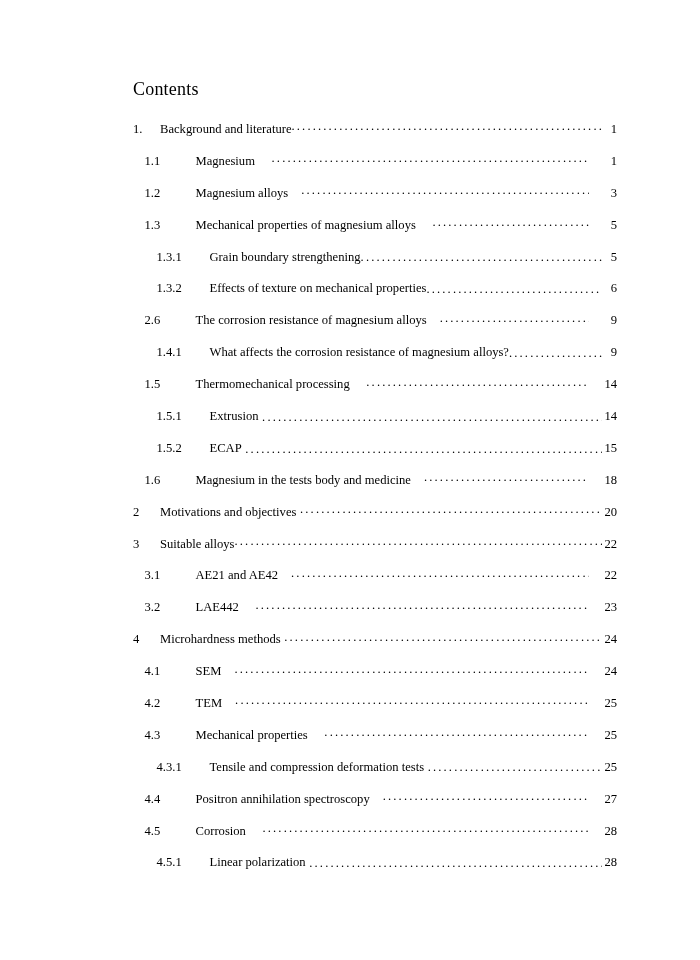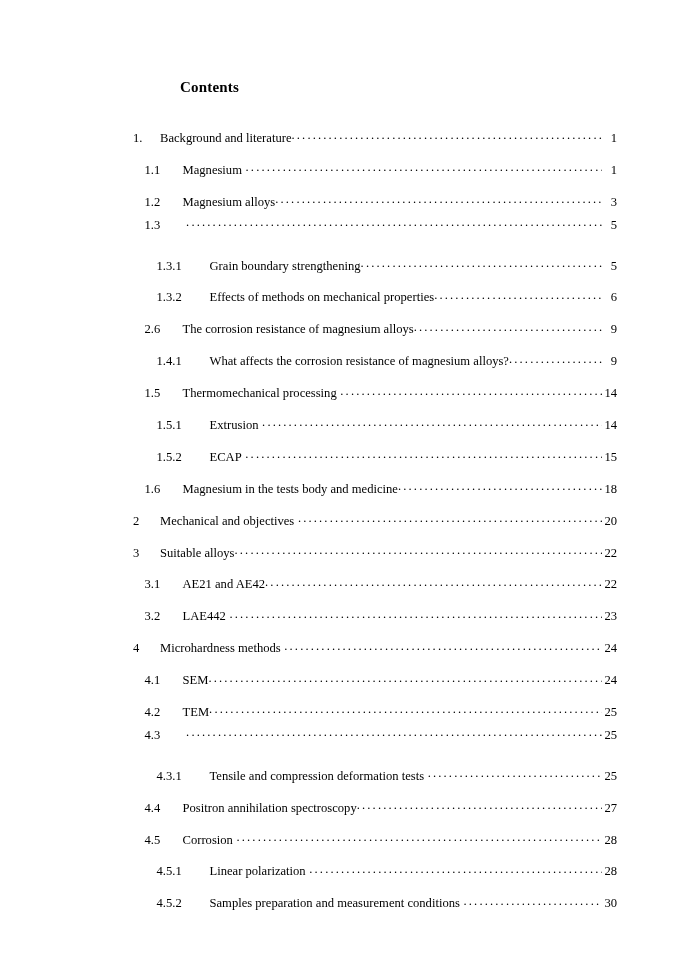--- a/index.html
+++ b/index.html
@@ -15,25 +15,24 @@
     background: #ffffff;
     overflow: hidden;
     font-family: "Liberation Serif", "DejaVu Serif", serif;
     color: #000000;
     -webkit-font-smoothing: antialiased;
   }
   .toc-title {
     position: absolute;
     left: 133px;
     top: 80px;
-    font-size: 15px;
-    font-weight: bold;
+    font-size: 18px;
+    font-weight: normal;
     letter-spacing: 0.2px;
     line-height: 1;
-    margin-left: 47px;
   }
   .toc-list {
     position: absolute;
     left: 133px;
     top: 114px;
     width: 484px;
   }
   .toc-entry {
     display: flex;
     align-items: baseline;
@@ -42,28 +41,27 @@
     line-height: 31.9px;
     white-space: nowrap;
   }
   .toc-entry .num {
     flex: 0 0 auto;
     text-align: left;
   }
   
   .lvl1 { padding-left: 0px; }
   .lvl1 .num   { width: 27px; }
-  .lvl2 { padding-left: 11.5px; }
+  .lvl2 { padding-left: 11.5px; gap: 13px; }
   .lvl2 .num   { width: 38px; }
-  .lvl3 { padding-left: 23.5px; }
+  .lvl3 { padding-left: 23.5px; align-items: center; }
   .lvl3 .num   { width: 53px; }
 
   .toc-entry .label {
     flex: 0 0 auto;
-    margin-top: 9px;
   }
   .toc-entry .leader {
     flex: 1 1 auto;
     overflow: hidden;
     position: relative;
     height: 1em;
     margin: 0 0px;
   }
   .toc-entry .leader::before {
     content: ". . . . . . . . . . . . . . . . . . . . . . . . . . . . . . . . . . . . . . . . . . . . . . . . . . . . . . . . . . . . . . . . . . . . . . . . . . . . . . . . . . . . . . . . . . . . . . . . . . . . . . . . . . . . . . . . . . . . . . . . . . . . . . . . . . . . . . . . . . . . . . . . . . . . . . . .";
@@ -104,32 +102,33 @@
         <span class="page-no">1</span>
       </div>
       <div class="toc-entry lvl2">
         <span class="num">1.2</span>
         <span class="label">Magnesium alloys</span>
         <span class="leader"></span>
         <span class="page-no">3</span>
       </div>
       <div class="toc-entry lvl2 gap">
         <span class="num">1.3</span>
+        <span class="label">Mechanical properties of magnesium alloys</span>
         <span class="leader"></span>
         <span class="page-no">5</span>
       </div>
       <div class="toc-entry lvl3">
         <span class="num">1.3.1</span>
         <span class="label">Grain boundary strengthening</span>
         <span class="leader"></span>
         <span class="page-no">5</span>
       </div>
       <div class="toc-entry lvl3">
         <span class="num">1.3.2</span>
-        <span class="label">Effects of methods on mechanical properties</span>
+        <span class="label">Effects of texture on mechanical properties</span>
         <span class="leader"></span>
         <span class="page-no">6</span>
       </div>
       <div class="toc-entry lvl2">
         <span class="num">2.6</span>
         <span class="label">The corrosion resistance of magnesium alloys</span>
         <span class="leader"></span>
         <span class="page-no">9</span>
       </div>
       <div class="toc-entry lvl3">
@@ -157,21 +156,21 @@
         <span class="page-no">15</span>
       </div>
       <div class="toc-entry lvl2">
         <span class="num">1.6</span>
         <span class="label">Magnesium in the tests body and medicine</span>
         <span class="leader"></span>
         <span class="page-no">18</span>
       </div>
       <div class="toc-entry lvl1 gap">
         <span class="num">2</span>
-        <span class="label">Mechanical and objectives</span>
+        <span class="label">Motivations and objectives</span>
         <span class="leader"></span>
         <span class="page-no">20</span>
       </div>
       <div class="toc-entry lvl1">
         <span class="num">3</span>
         <span class="label">Suitable alloys</span>
         <span class="leader"></span>
         <span class="page-no">22</span>
       </div>
       <div class="toc-entry lvl2">
@@ -199,20 +198,21 @@
         <span class="page-no">24</span>
       </div>
       <div class="toc-entry lvl2">
         <span class="num">4.2</span>
         <span class="label">TEM</span>
         <span class="leader"></span>
         <span class="page-no">25</span>
       </div>
       <div class="toc-entry lvl2 gap">
         <span class="num">4.3</span>
+        <span class="label">Mechanical properties</span>
         <span class="leader"></span>
         <span class="page-no">25</span>
       </div>
       <div class="toc-entry lvl3 gap">
         <span class="num">4.3.1</span>
         <span class="label">Tensile and compression deformation tests</span>
         <span class="leader"></span>
         <span class="page-no">25</span>
       </div>
       <div class="toc-entry lvl2">
@@ -226,21 +226,15 @@
         <span class="label">Corrosion</span>
         <span class="leader"></span>
         <span class="page-no">28</span>
       </div>
       <div class="toc-entry lvl3 gap">
         <span class="num">4.5.1</span>
         <span class="label">Linear polarization</span>
         <span class="leader"></span>
         <span class="page-no">28</span>
       </div>
-      <div class="toc-entry lvl3 gap">
-        <span class="num">4.5.2</span>
-        <span class="label">Samples preparation and measurement conditions</span>
-        <span class="leader"></span>
-        <span class="page-no">30</span>
-      </div>
     </div>
 
 </div>
 
 </body></html>

